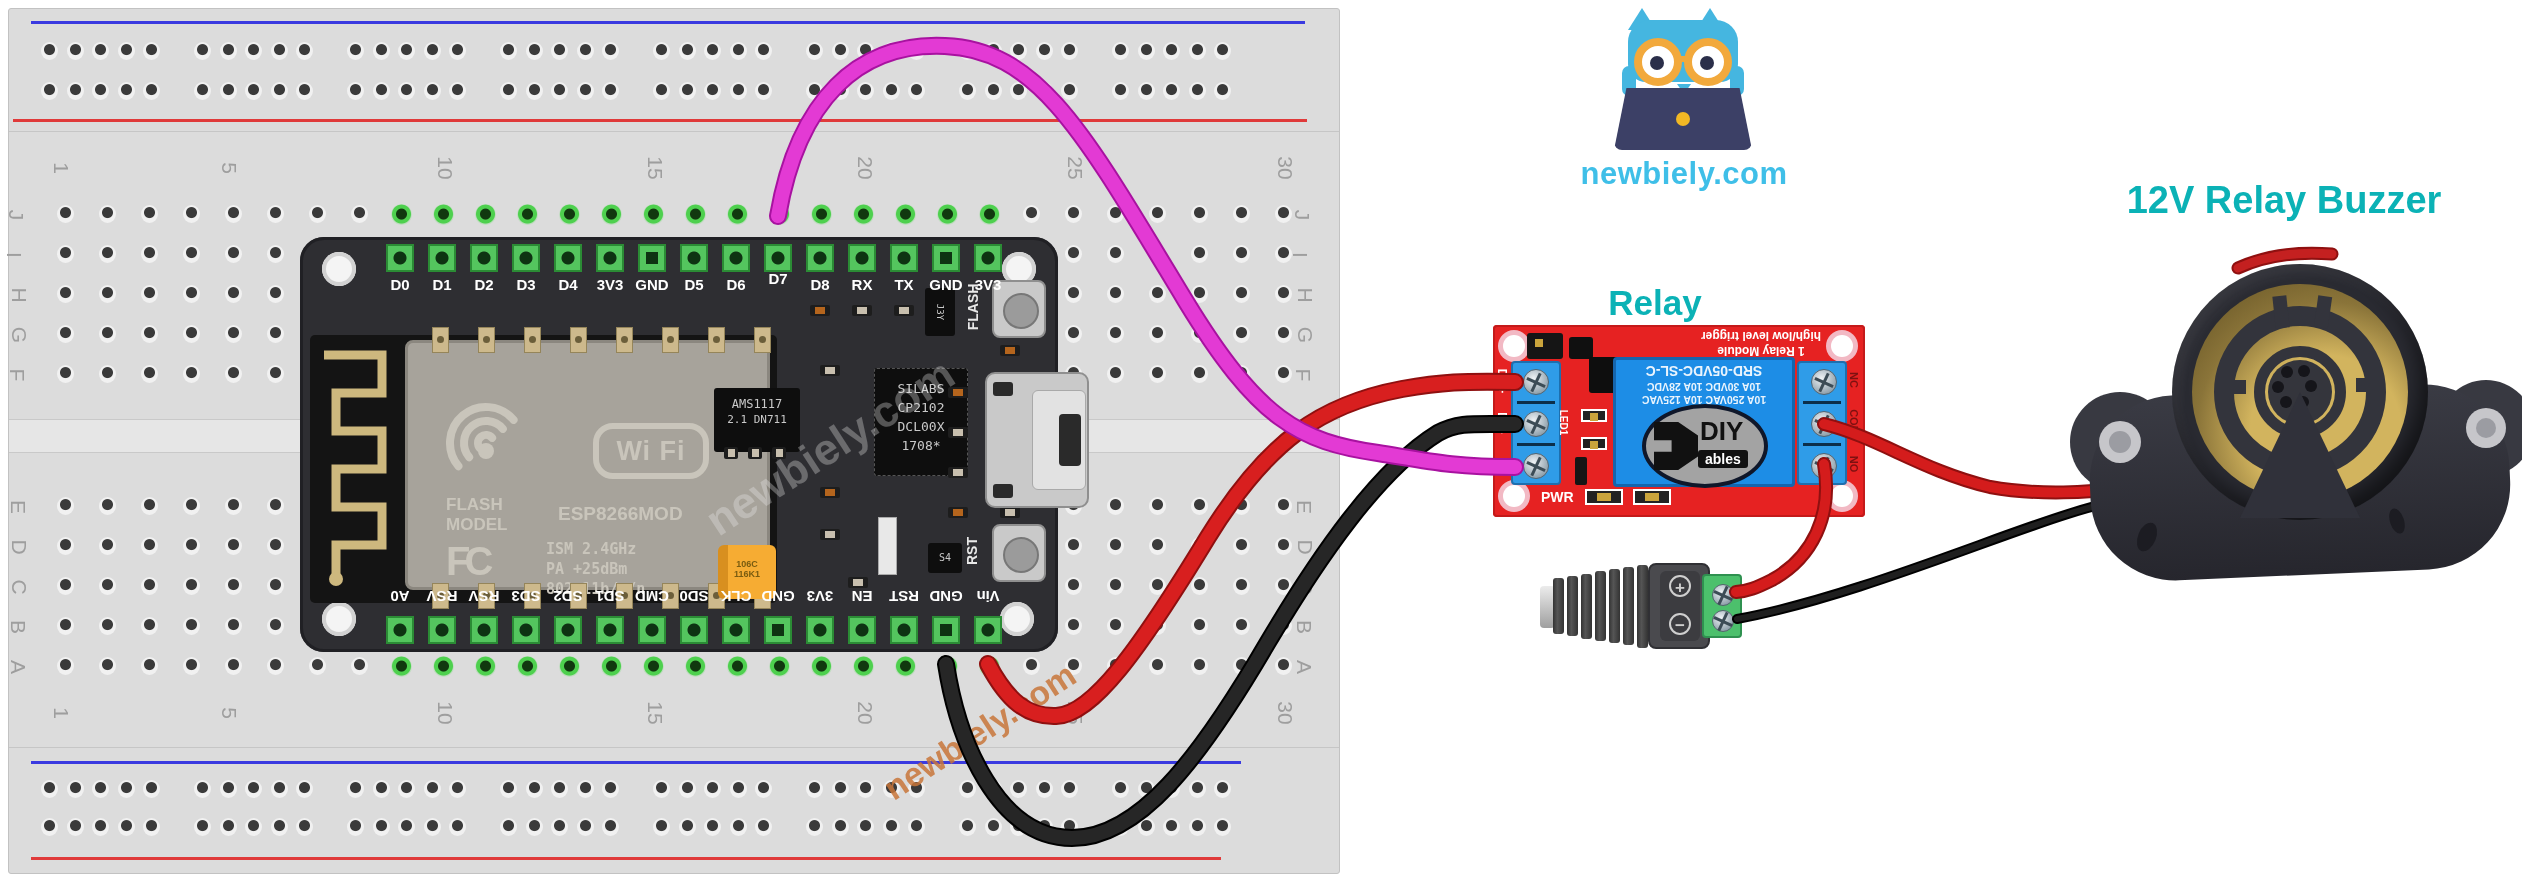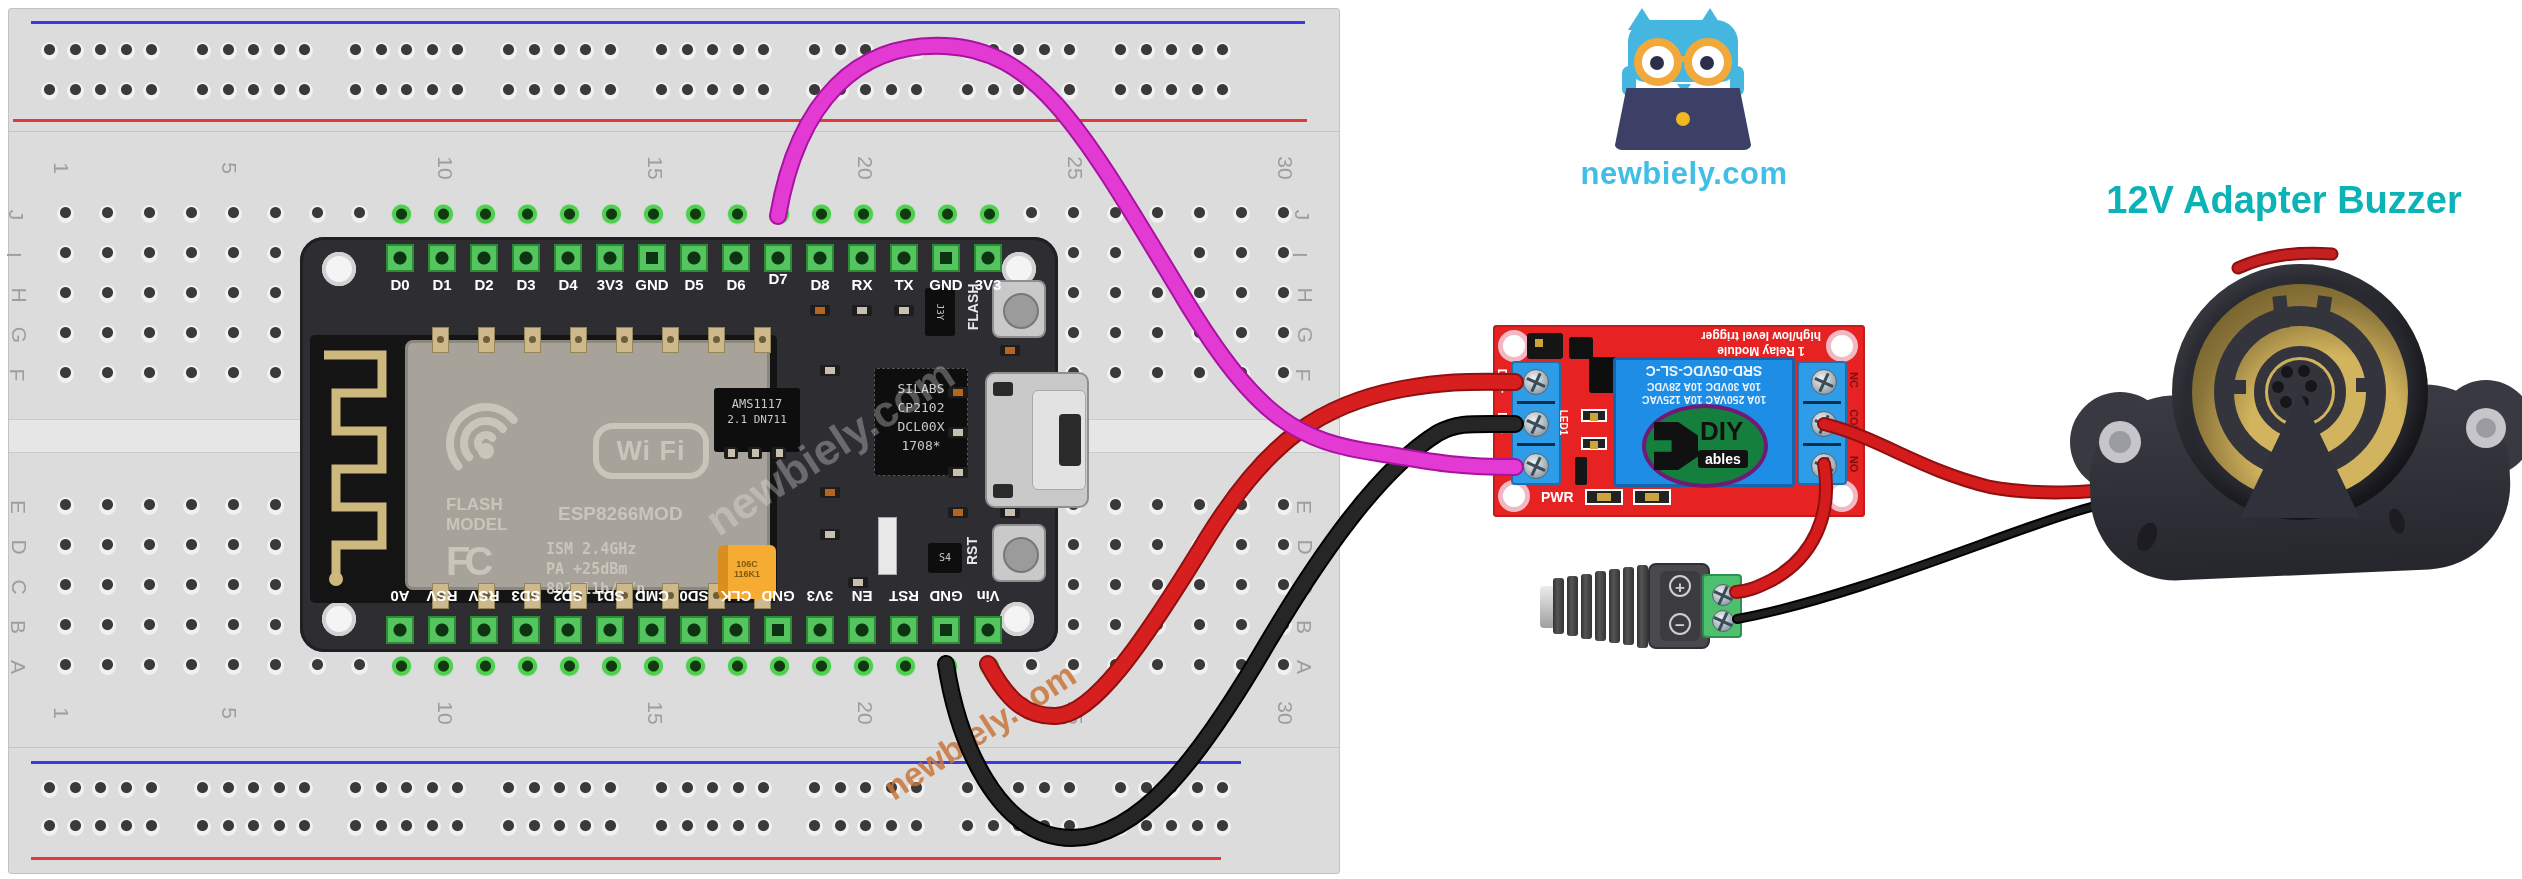--- a/index.html
+++ b/index.html
@@ -69,22 +69,22 @@
          border:1px solid #55646e;box-sizing:border-box;}
   .screw::before,.screw::after{content:"";position:absolute;left:50%;top:50%;width:20px;height:3px;
          margin:-1.5px 0 0 -10px;background:#3c4c56;}
   .screw::before{transform:rotate(25deg);} .screw::after{transform:rotate(115deg);}
   .rot90{transform:rotate(90deg);transform-origin:center;}
   .rot180{transform:rotate(180deg);}
   #relay-cube{position:absolute;left:120px;top:32px;width:182px;height:130px;background:#1d8de6;
               border:3px solid #1565ad;border-radius:4px;box-sizing:border-box;}
   .cube-lines{position:absolute;left:4px;right:4px;top:2px;text-align:center;color:#eaf4fd;
               font-weight:bold;transform:rotate(180deg);}
-  #diy-oval{position:absolute;left:26px;top:44px;width:126px;height:84px;background:#15803d;
-            border:4px solid #701a75;border-radius:50%;box-sizing:border-box;}
+  #diy-oval{position:absolute;left:26px;top:44px;width:126px;height:84px;background:#a3a3a3;
+            border:4px solid #0f172a;border-radius:50%;box-sizing:border-box;}
   .resbox{position:absolute;height:16px;border:2px solid #fff;background:#222;box-sizing:border-box;}
   .resbox::after{content:"";position:absolute;left:30%;top:2px;width:40%;height:8px;background:#caa43c;}
 
   
   #adapter{left:1540px;top:560px;width:205px;height:92px;}
   .rib{position:absolute;background:linear-gradient(90deg,#333,#555 40%,#333);border-radius:3px;}
   .circ-sym{position:absolute;width:22px;height:22px;border:2px solid #cfcfcf;border-radius:50%;
             color:#cfcfcf;font-size:17px;line-height:21px;text-align:center;font-weight:bold;box-sizing:border-box;}
 
   
@@ -782,21 +782,22 @@
         <div class="ring" style="left:238px;top:125px;width:12px;height:12px;background:#15151a;position:absolute;"></div>
       </div>
     <div class="abs" style="left:180px;top:152px;width:120px;height:126px;position:absolute;background:#30313a;
          clip-path:polygon(50% 0, 100% 100%, 0 100%);"></div>
     <div class="abs" style="left:214px;top:56px;width:14px;height:32px;background:#33343c;position:absolute;transform:rotate(-6deg);"></div>
     <div class="abs" style="left:256px;top:56px;width:14px;height:32px;background:#33343c;position:absolute;transform:rotate(8deg);"></div>
     <div class="abs" style="left:158px;top:140px;width:28px;height:14px;background:#33343c;position:absolute;"></div>
     <div class="abs" style="left:296px;top:138px;width:28px;height:14px;background:#33343c;position:absolute;"></div>
   </div>
 
-  <div class="title-label" style="left:2058px;top:179px;width:452px;font-size:38px;color:#0bb2b6;z-index:7;">12V Adapter Buzzer</div>
+  <div class="title-label" style="left:1520px;top:283px;width:270px;font-size:35px;color:#0bb2b6;z-index:7;">Relay</div>
+  <div class="title-label" style="left:2058px;top:179px;width:452px;font-size:38px;color:#0bb2b6;z-index:7;">12V Relay Buzzer</div>
 
   <div class="abs" id="logo">
     <div class="tri" style="left:30px;top:0;border-left:14px solid transparent;border-right:14px solid transparent;
          border-bottom:22px solid #45b6e0;"></div>
     <div class="tri" style="left:98px;top:0;border-left:14px solid transparent;border-right:14px solid transparent;
          border-bottom:22px solid #45b6e0;"></div>
     <div class="abs" style="left:30px;top:12px;width:110px;height:62px;background:#45b6e0;position:absolute;
          border-radius:22px 22px 18px 18px;"></div>
     <div class="abs" style="left:24px;top:58px;width:14px;height:30px;background:#45b6e0;border-radius:8px;position:absolute;"></div>
     <div class="abs" style="left:132px;top:58px;width:14px;height:30px;background:#45b6e0;border-radius:8px;position:absolute;"></div>

